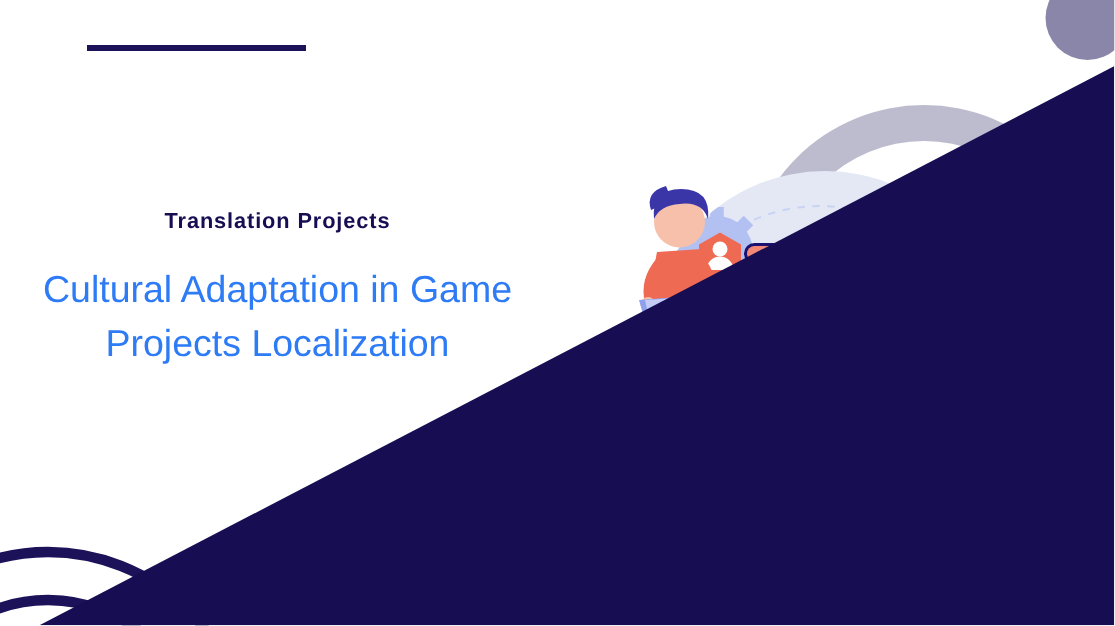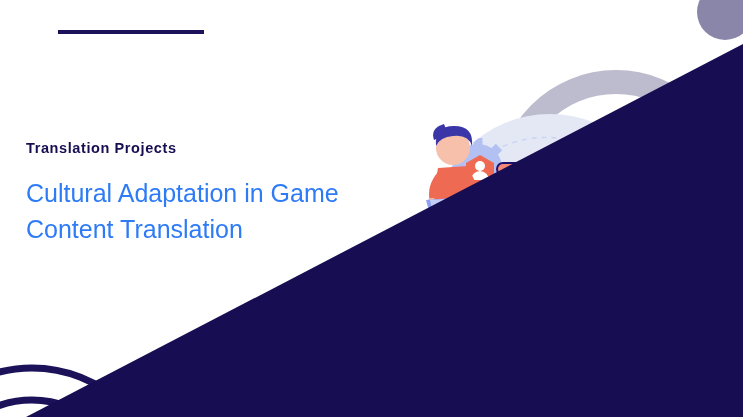--- a/index.html
+++ b/index.html
@@ -34,21 +34,22 @@
     border-radius:50%;
     background:#8a86aa;
   }
 
   #navy-wedge {
     left:0; top:0; width:743px; height:417px;
   }
 
   
   #text-block {
-    position:absolute; left:26px; top:140px; width:360px;
+    position:absolute; left:5px; top:140px; width:360px;
+    text-align:center;
   }
   #eyebrow {
     font-size:14.5px; font-weight:bold; letter-spacing:0.6px;
     color:#170d52;
     margin-bottom:20px;
   }
   #headline {
     font-size:25px; font-weight:normal; line-height:1.42;
     color:#2e7bf6;
   }
@@ -273,17 +274,17 @@
   </svg>
 
   <svg id="navy-wedge" class="deco" viewBox="0 0 743 417">
     <path d="M743,44 L743,417 L26,417 Z" fill="#170d52"></path>
   </svg>
 
   <div id="text-block">
     <div id="eyebrow">Translation Projects</div>
     <div id="headline">
       <div>Cultural Adaptation in Game</div>
-      <div>Content Translation</div>
+      <div>Projects Localization</div>
     </div>
   </div>
 
 </div>
 
 </body></html>

